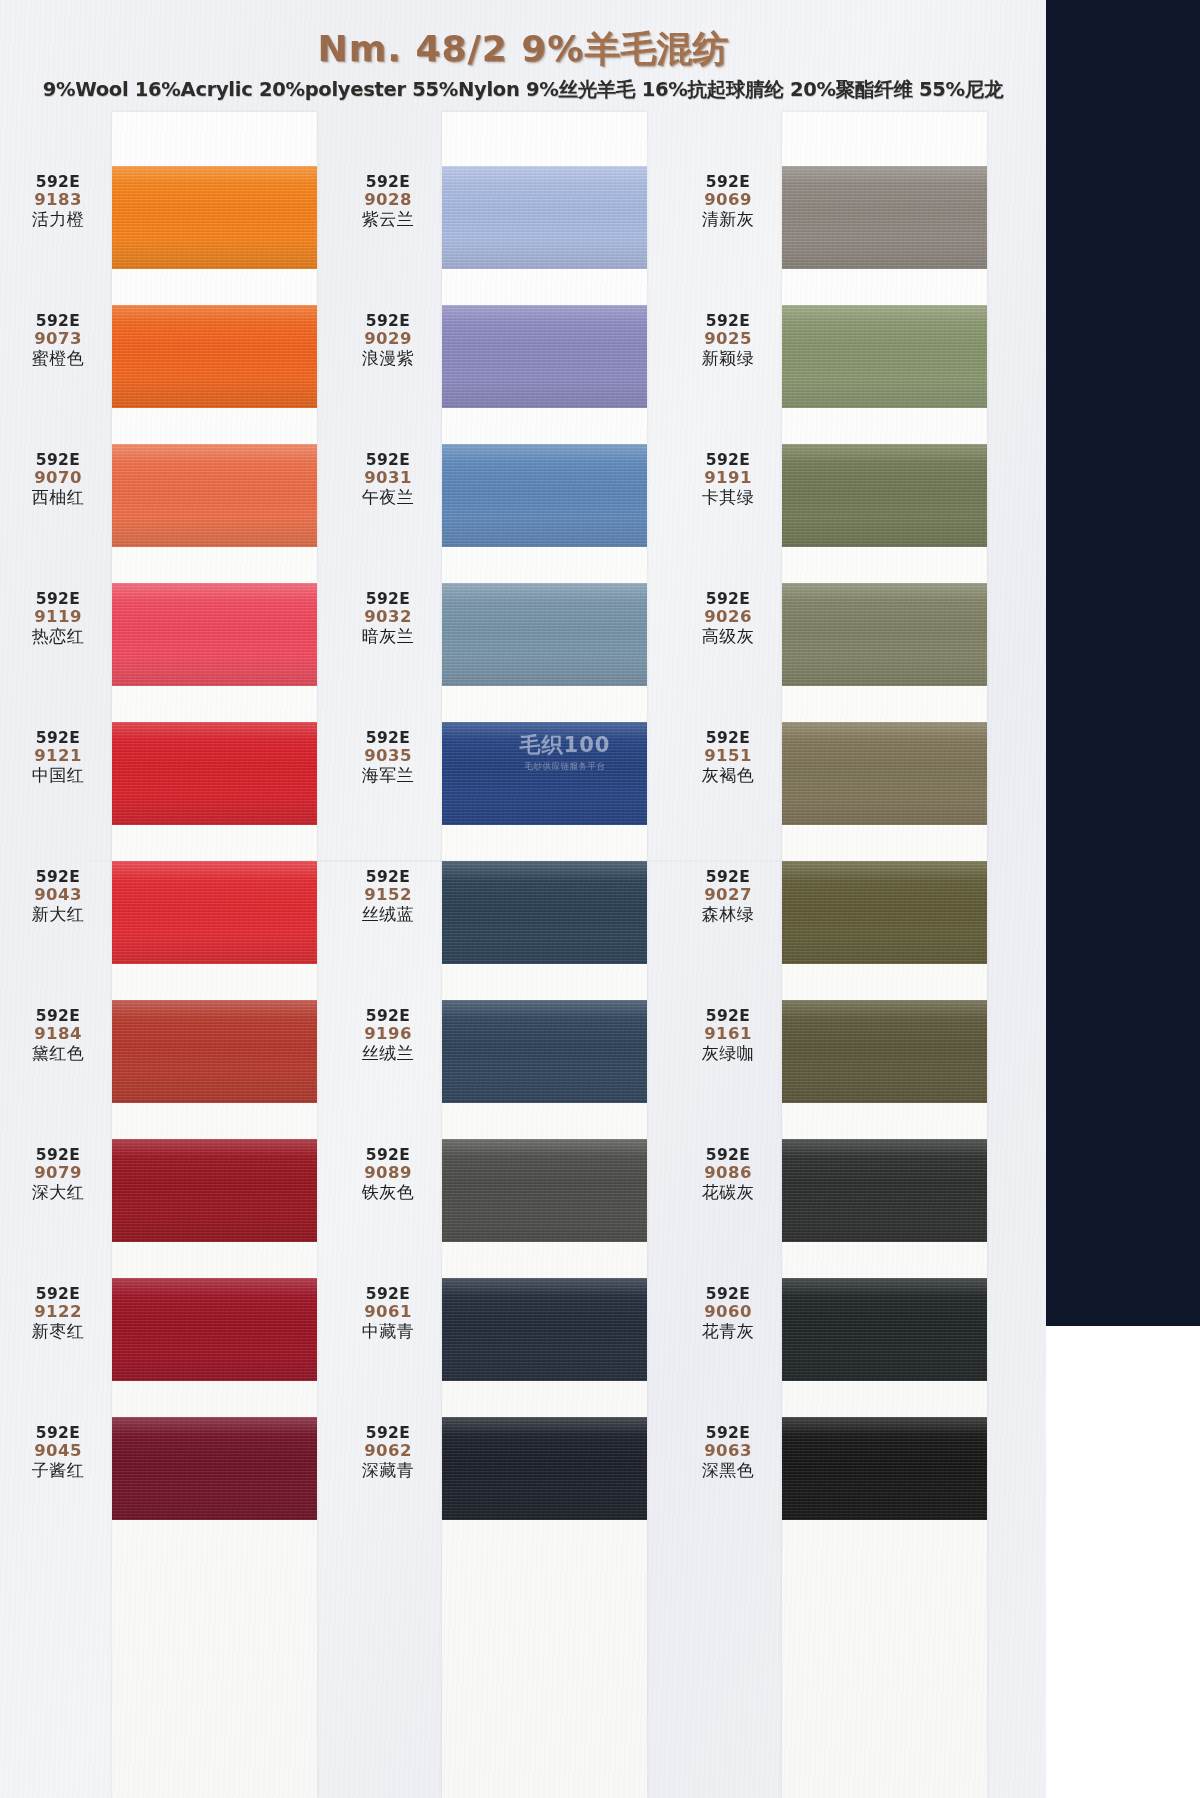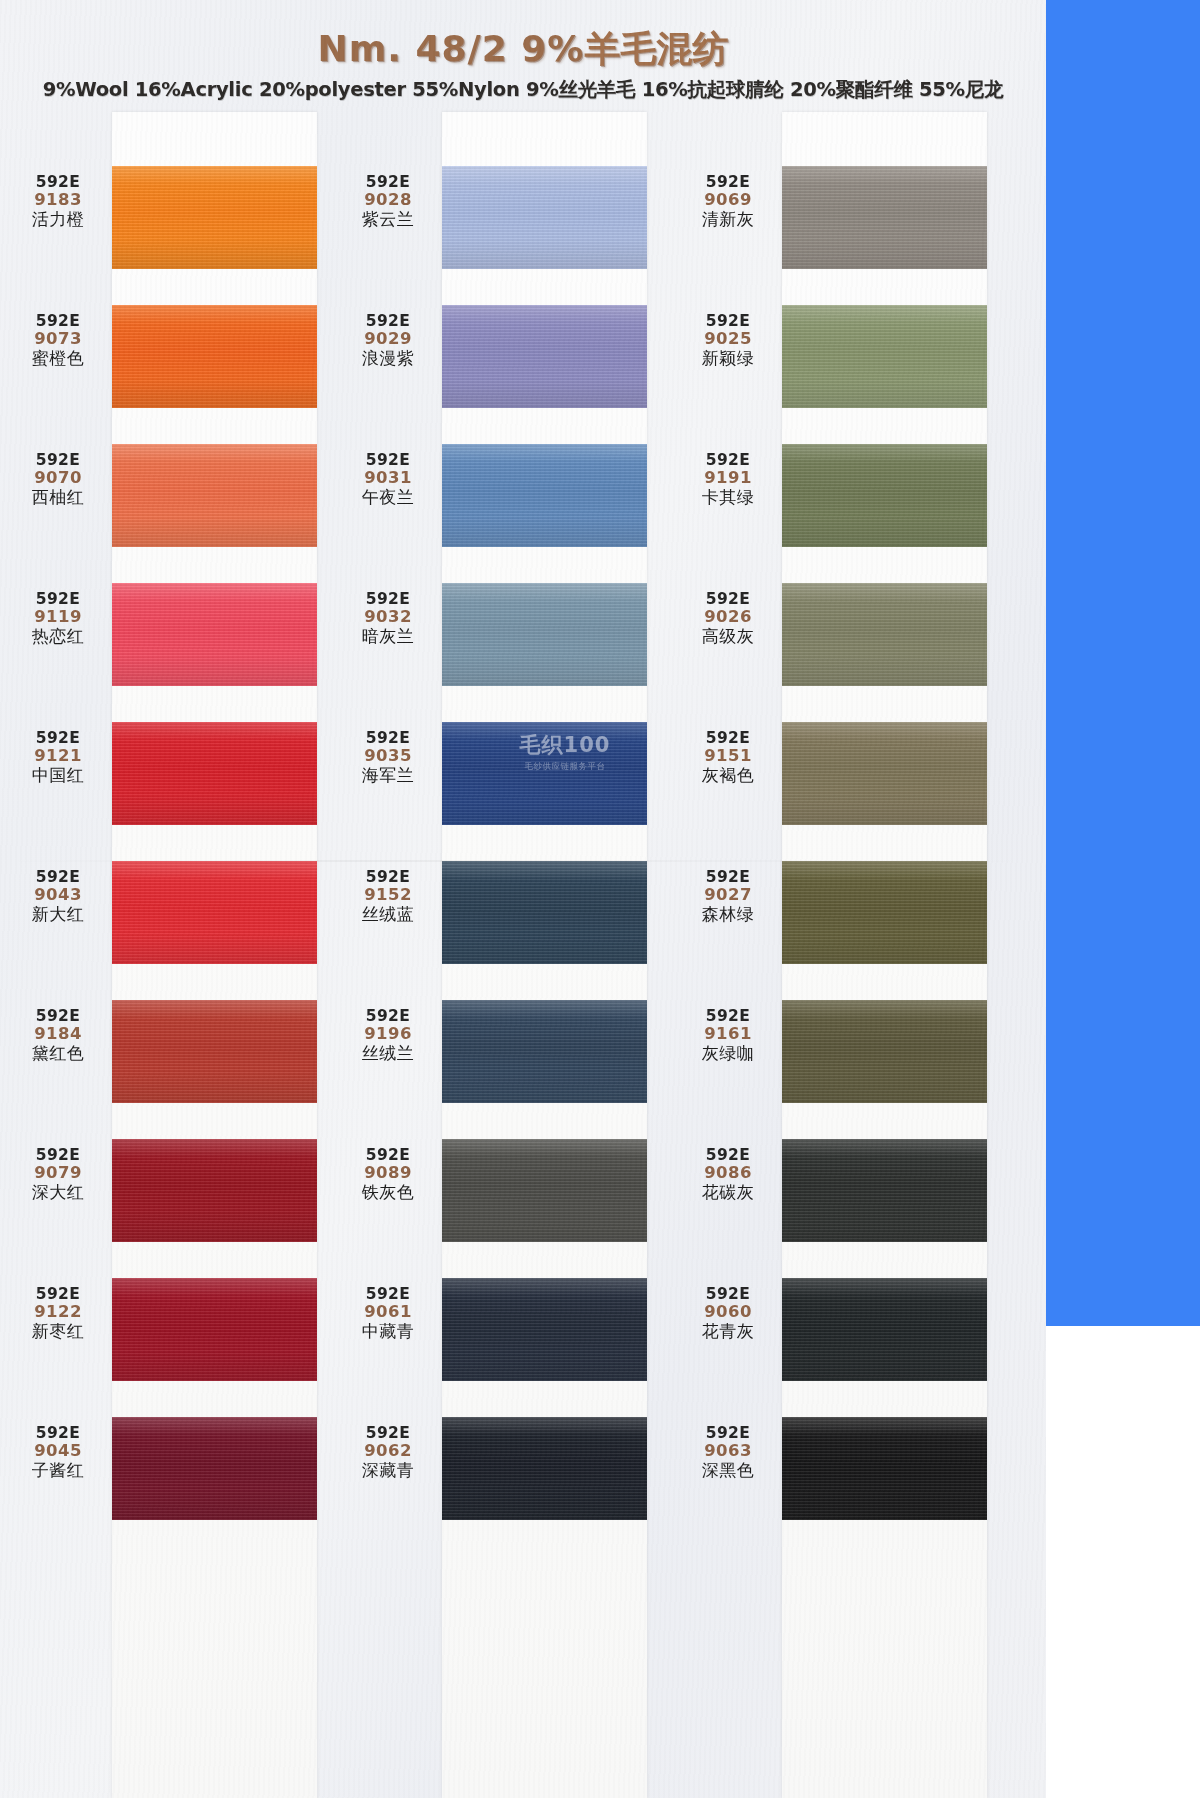--- a/index.html
+++ b/index.html
@@ -5,21 +5,21 @@
   * { box-sizing: border-box; margin: 0; padding: 0; }
   html, body {
     width: 1200px; height: 1798px;
     background: #ffffff;
     font-family: "Liberation Sans", "DejaVu Sans", sans-serif;
     overflow: hidden;
   }
   #page {
     position: relative;
     width: 1200px; height: 1326px;
-    background: #3b82f6;
+    background: #0f172a;
   }
   
   #card {
     position: absolute;
     left: 0; top: 0;
     width: 1046px; height: 1798px;
     background:
       linear-gradient(115deg, #f2f3f6 0%, #eef0f4 22%, #f4f5f7 48%, #eceef3 70%, #f1f2f5 100%);
   }
   

